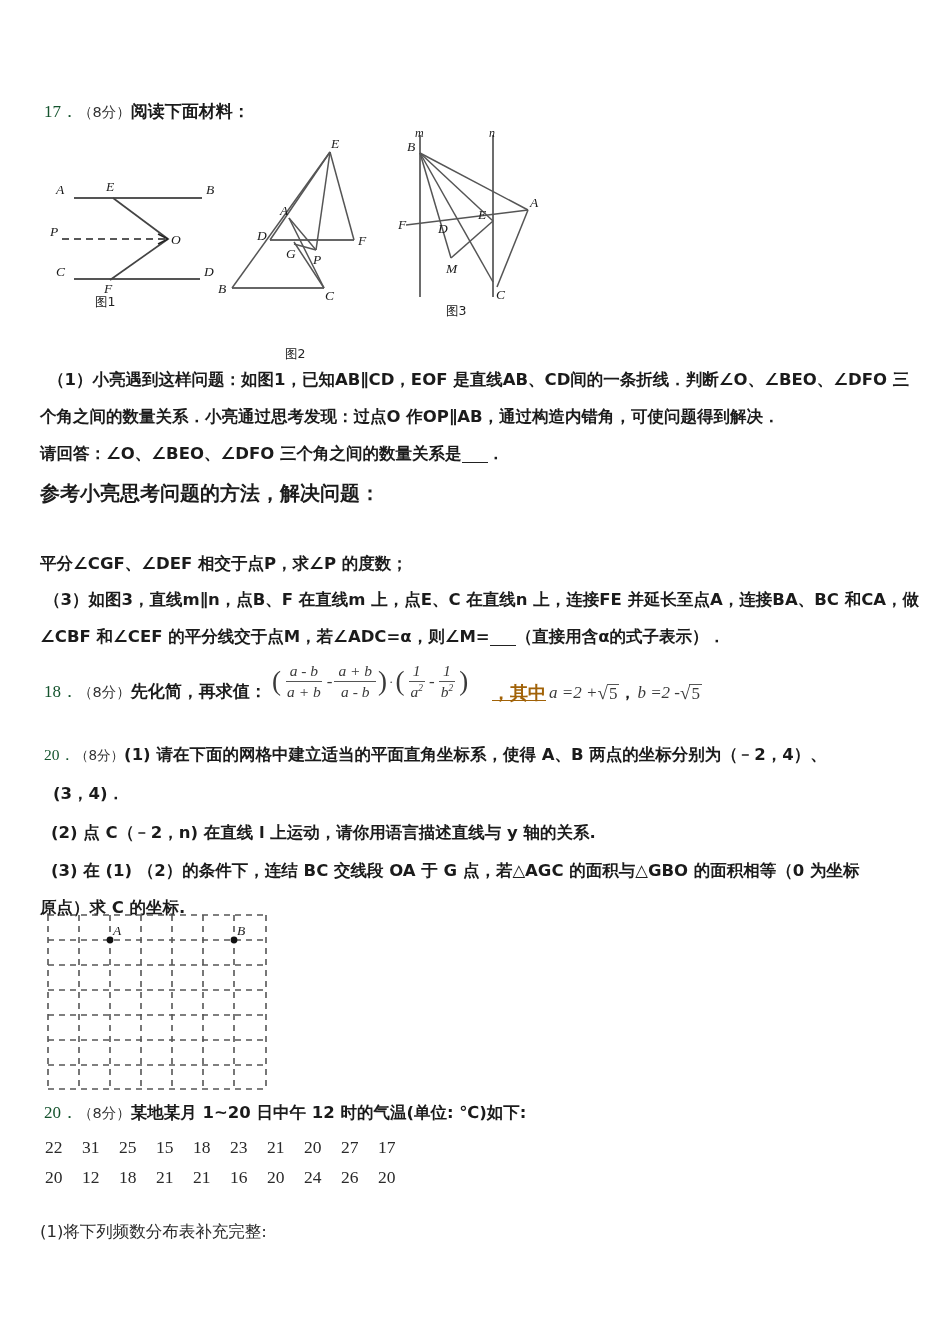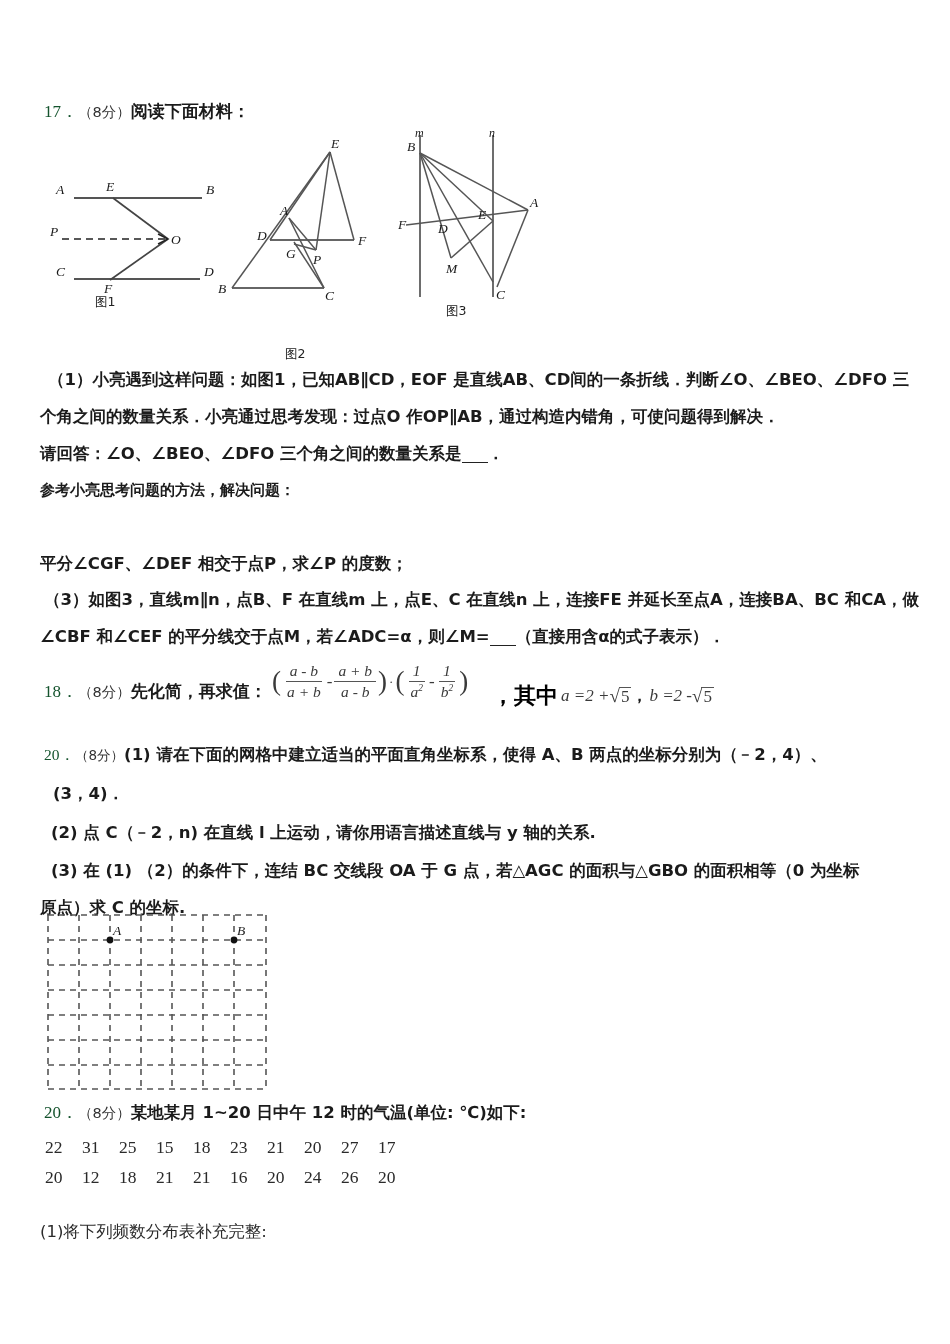--- a/index.html
+++ b/index.html
@@ -245,21 +245,21 @@
       <div class="figcap" style="left:48px; top:178px;">图3</div>
     </div>
   </div>
 
   <div class="line cn" style="left:48px; top:372px; font-size:16.5px;">（1）小亮遇到这样问题：如图1，已知AB∥CD，EOF 是直线AB、CD间的一条折线．判断∠O、∠BEO、∠DFO 三</div>
   <div class="line cn" style="left:40px; top:409px; font-size:16.5px;">个角之间的数量关系．小亮通过思考发现：过点O 作OP∥AB，通过构造内错角，可使问题得到解决．</div>
   <div class="line" style="left:40px; top:446px;">
     <span class="cn" style="font-size:16.5px;">请回答：∠O、∠BEO、∠DFO 三个角之间的数量关系是</span><span class="fill-blank"></span><span class="cn" style="font-size:16.5px;">．</span>
   </div>
 
-  <div class="line cn" style="left:40px; top:483px; font-size:15px;">参考小亮思考问题的方法，解决问题：</div>
+  <div class="line cn" style="left:40px; top:483px; font-size:20px;">参考小亮思考问题的方法，解决问题：</div>
 
   <div class="line cn" style="left:40px; top:556px; font-size:16.5px;">平分∠CGF、∠DEF 相交于点P，求∠P 的度数；</div>
 
   <div class="line cn" style="left:44px; top:592px; font-size:16.5px;">（3）如图3，直线m∥n，点B、F 在直线m 上，点E、C 在直线n 上，连接FE 并延长至点A，连接BA、BC 和CA，做</div>
   <div class="line" style="left:40px; top:629px;">
     <span class="cn" style="font-size:16.5px;">∠CBF 和∠CEF 的平分线交于点M，若∠ADC=α，则∠M=</span><span class="fill-blank"></span><span class="cn" style="font-size:16.5px;">（直接用含α的式子表示）．</span>
   </div>
 
   <div class="line" style="left:44px; top:683px;">
     <span class="qnum">18．</span><span class="mark">（8分）</span><span class="cn" style="font-size:17px;">先化简，再求值：</span>
@@ -285,21 +285,21 @@
     </span>
     <span>-</span>
     <span class="frac">
       <span class="fnum">1</span>
       <span class="fden"><span>b</span><span class="sup">2</span></span>
     </span>
     <span class="paren">)</span>
   </div>
 
   <div class="mathrow" style="left:492px; top:681px;">
-    <span class="cn" style="font-size:22px; color:#000000;">，其中</span>
+    <span class="cn" style="font-size:18px; color:#a16207;text-decoration:underline;">，其中</span>
     <span style="font-style:italic; padding-left:3px;">a =2 +</span>
     <span class="rad">
         <span class="rsym">√</span>
         <span class="rbody">5</span>
       </span>
     <span class="cn" style="font-size:16px; color:#1b1b1b;">，</span>
     <span style="font-style:italic; padding-left:2px;">b =2 -</span>
     <span class="rad">
         <span class="rsym">√</span>
         <span class="rbody">5</span>

